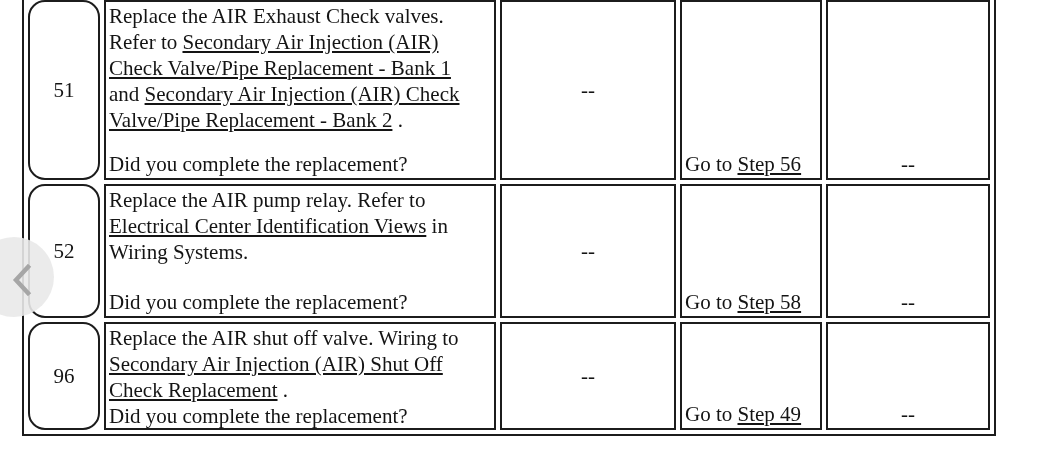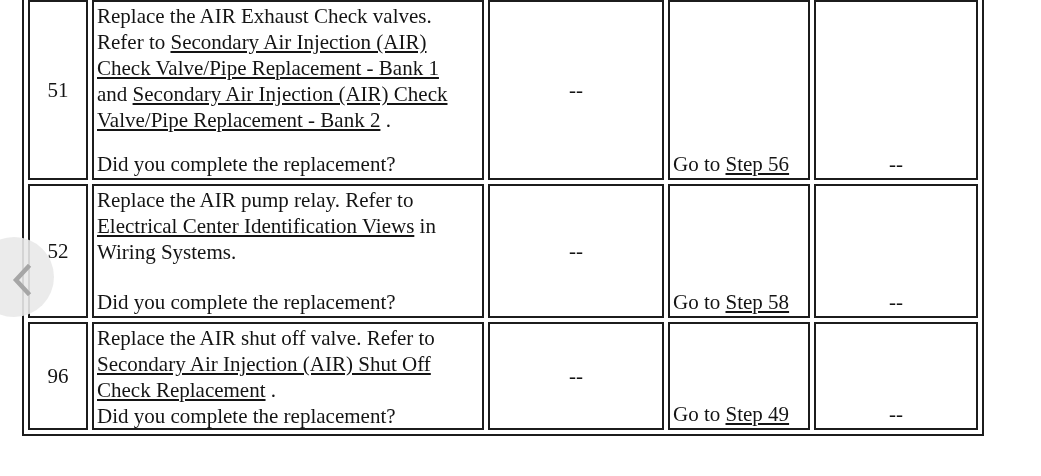--- a/index.html
+++ b/index.html
@@ -22,21 +22,21 @@
     background: #ffffff;
   }
   table.diag td {
     border: 2px solid #1c1c1c;
     box-sizing: border-box;
     padding: 1px 3px;
     font-size: 21px;
     line-height: 26px;
     background: #ffffff;
   }
-  td.c-step  { width: 60px;  text-align: center; vertical-align: middle; }
+  td.c-step  { width: 72px;  text-align: center; vertical-align: middle; border-radius: 17px; }
   td.c-action{ width: 392px; vertical-align: top; }
   td.c-value { width: 176px; text-align: center; vertical-align: middle; }
   td.c-yes   { width: 142px; text-align: left; vertical-align: bottom; padding-bottom: 2px; padding-left: 5px; }
   td.c-no    { width: 164px; text-align: center; vertical-align: bottom; padding-bottom: 2px; }
   tr.r-0 td { height: 180px; }
   tr.r-1 td { height: 134px; }
   tr.r-2 td { height: 108px; }
   .action-inner { display: flex; flex-direction: column; justify-content: space-between; }
   tr.r-0 .action-inner { height: 174px; }
   tr.r-1 .action-inner { height: 128px; }
@@ -100,21 +100,21 @@
           </td>
           <td class="c-value">--</td>
           <td class="c-yes"><span>Go to </span><a class="doc-link">Step 58</a></td>
           <td class="c-no">--</td>
         </tr>
         <tr class="r-2">
           <td class="c-step">96</td>
           <td class="c-action">
             <div class="action-inner">
               <div>
-                <div class="action-line"><span>Replace the AIR shut off valve. Refer to</span></div>
+                <div class="action-line"><span>Replace the AIR shut off valve. Wiring to</span></div>
                 <div class="action-line"><a class="doc-link">Secondary Air Injection (AIR) Shut Off</a></div>
                 <div class="action-line"><a class="doc-link">Check Replacement</a><span> .</span></div>
               </div>
               <div>Did you complete the replacement?</div>
             </div>
           </td>
           <td class="c-value">--</td>
           <td class="c-yes"><span>Go to </span><a class="doc-link">Step 49</a></td>
           <td class="c-no">--</td>
         </tr>

